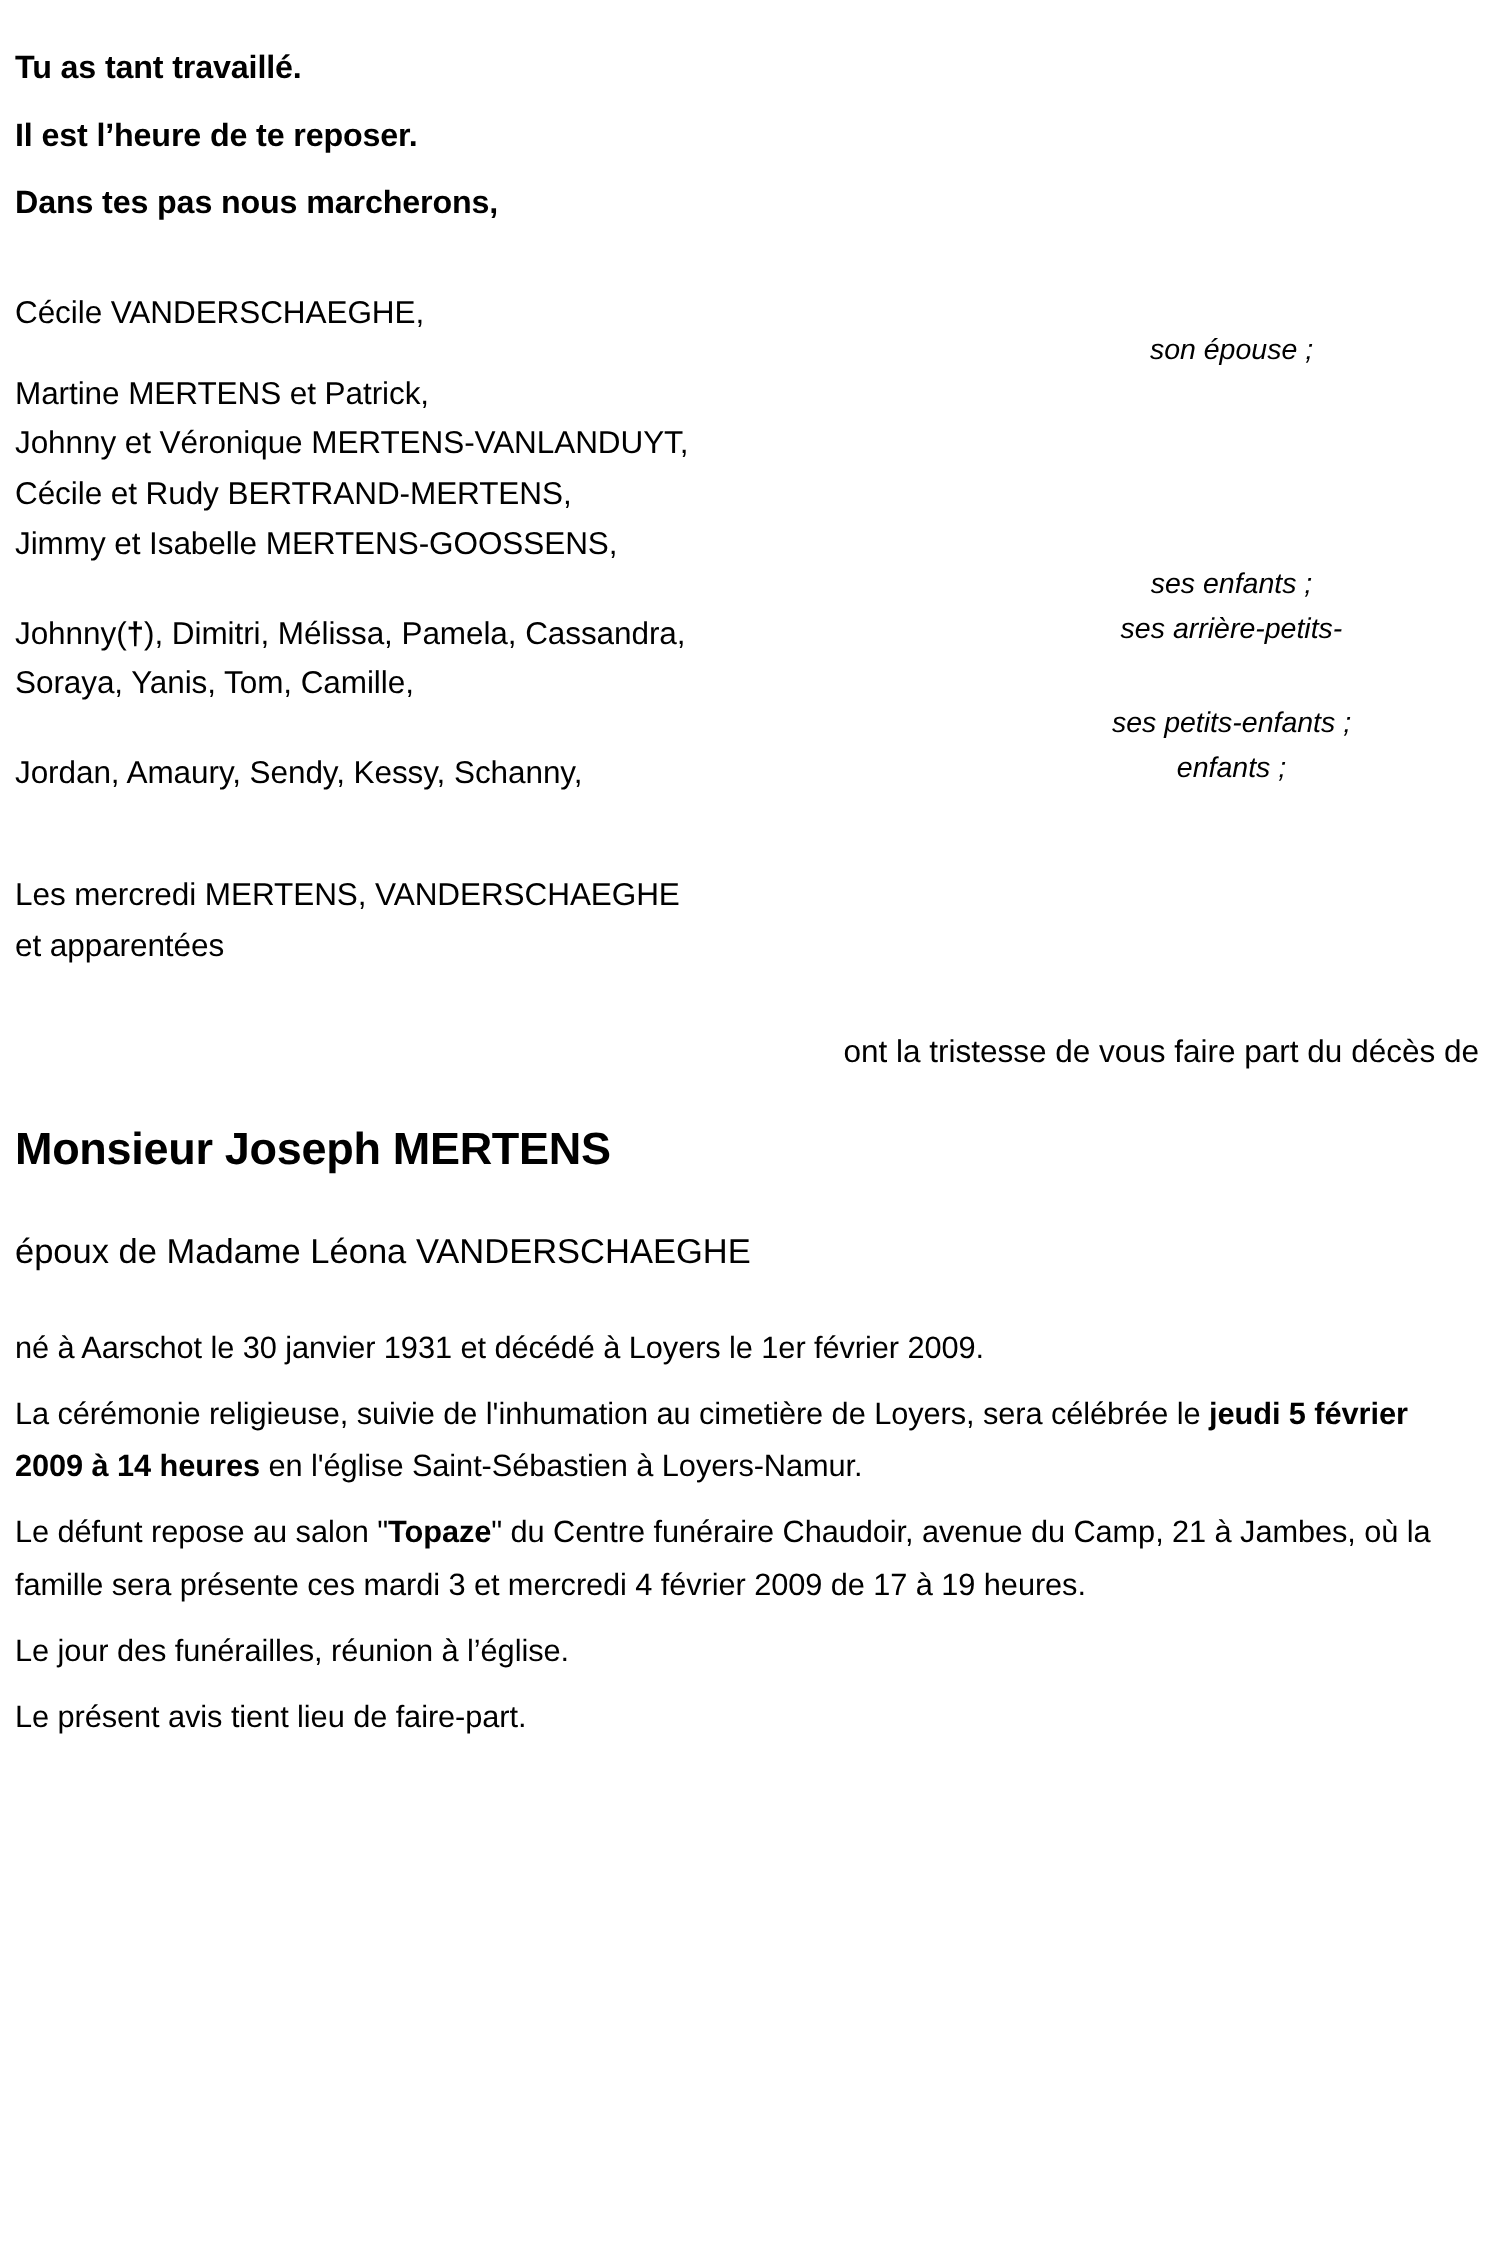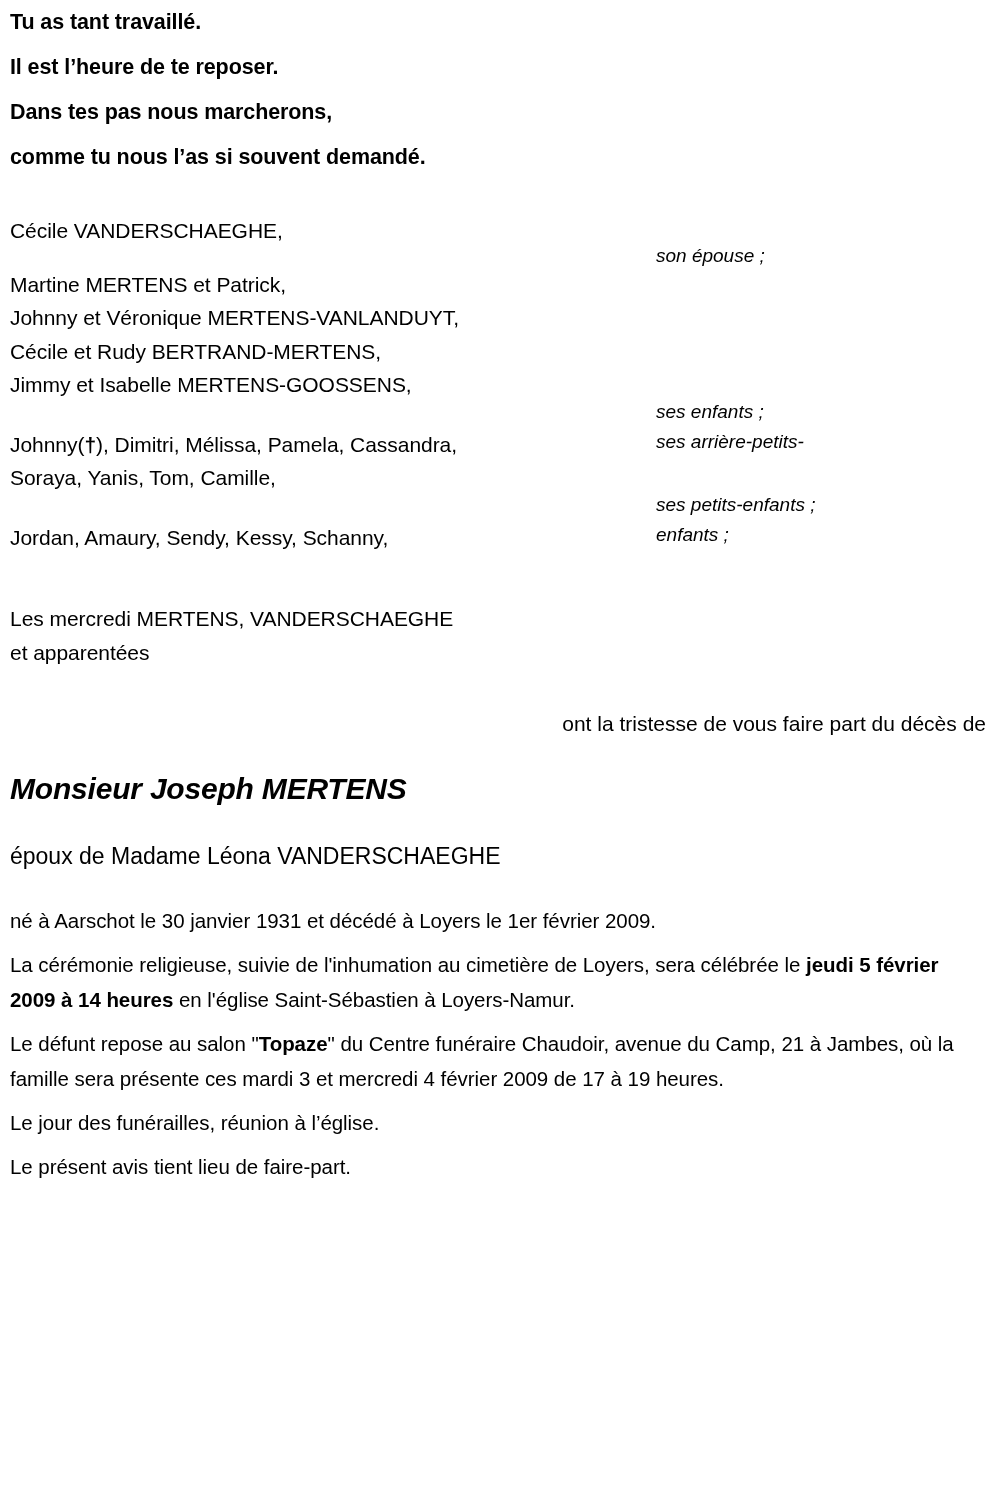--- a/index.html
+++ b/index.html
@@ -11,21 +11,21 @@
     width: 1000px;
     min-height: 1507px;
     font-family: "Liberation Sans", sans-serif;
     color: #000000;
     -webkit-font-smoothing: antialiased;
   }
   .page {
     width: 1000px;
     min-height: 1507px;
     box-sizing: border-box;
-    padding: 0 14px 10px 10px;
+    padding: 23px 14px 10px 10px;
     position: relative;
   }
 
   
   .poem {
     margin: 0 0 34px 0;
   }
   .poem-line {
     font-size: 21.5px;
     font-weight: bold;
@@ -52,21 +52,21 @@
     white-space: pre-wrap;
   }
   .dagger {
     font-weight: bold;
   }
   .relation {
     position: absolute;
     right: 0;
     bottom: 0;
     width: 330px;
-    text-align: left;
+    text-align: center;
     font-size: 19px;
     font-style: italic;
     line-height: 33px;
     white-space: pre-wrap;
   }
   .relation.multi {
     line-height: 31px;
   }
 
   
@@ -89,21 +89,20 @@
     white-space: pre-wrap;
     text-align: right;
   }
   .deceased-name {
     font-size: 30px;
     font-weight: bold;
     line-height: 40px;
     letter-spacing: -0.2px;
     margin: 0 0 30px 0;
     white-space: pre-wrap;
-    font-style: italic;
   }
   .spouse-of {
     font-size: 23px;
     line-height: 34px;
     margin: 0 0 30px 0;
     white-space: pre-wrap;
   }
 
   
   .details { margin: 0; }
@@ -118,21 +117,20 @@
 </style>
 </head>
 <body>
 
 <div class="page">
 
   <div class="poem">
     <div class="poem-line">Tu as tant travaillé.</div>
     <div class="poem-line">Il est l’heure de te reposer.</div>
     <div class="poem-line">Dans tes pas nous marcherons,</div>
-    <div class="poem-line">comme tu nous l’as si souvent demandé.</div>
   </div>
 
   <div class="family">
 
     <div class="fam-block spouse">
       <div class="fam-names">
         <div class="name-line">Cécile VANDERSCHAEGHE,</div>
       </div>
       <div class="relation">son épouse ;</div>
     </div>

